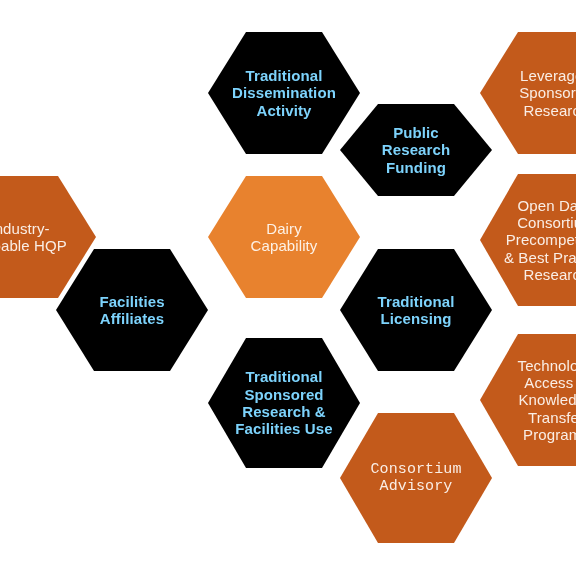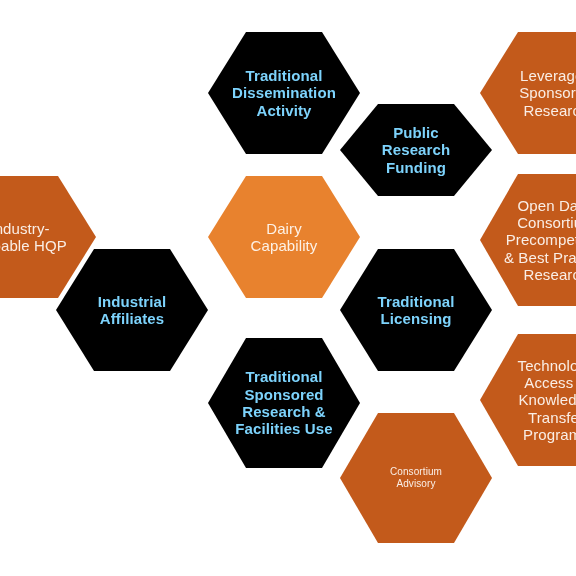--- a/index.html
+++ b/index.html
@@ -53,21 +53,21 @@
 </style>
 </head>
 <body>
 
 <div id="canvas">
     <div class="hex orange-dark" style="left: -56px; top: 176px; width: 152px; height: 122px; font-size: 15px;">
       <span class="label">Industry-
 Capable HQP</span>
     </div>
     <div class="hex black" style="left: 56px; top: 249px; width: 152px; height: 122px; font-size: 15px;">
-      <span class="label">Industrial
+      <span class="label">Facilities
 Affiliates</span>
     </div>
     <div class="hex black" style="left: 208px; top: 32px; width: 152px; height: 122px; font-size: 15px;">
       <span class="label">Traditional
 Dissemination
 Activity</span>
     </div>
     <div class="hex orange-light" style="left: 208px; top: 176px; width: 152px; height: 122px; font-size: 15px;">
       <span class="label">Dairy
 Capability</span>
@@ -79,21 +79,21 @@
 Facilities Use</span>
     </div>
     <div class="hex black" style="left: 340px; top: 104px; width: 152px; height: 92px; font-size: 15px;">
       <span class="label">Public Research
 Funding</span>
     </div>
     <div class="hex black" style="left: 340px; top: 249px; width: 152px; height: 122px; font-size: 15px;">
       <span class="label">Traditional
 Licensing</span>
     </div>
-    <div class="hex orange-dark" style="left: 340px; top: 413px; width: 152px; height: 130px; font-size: 10px;">
+    <div class="hex orange-dark" style="left: 340px; top: 413px; width: 152px; height: 130px; font-size: 15px; font-family: Liberation Mono, monospace;">
       <span class="label">Consortium
 Advisory</span>
     </div>
     <div class="hex orange-dark" style="left: 480px; top: 32px; width: 152px; height: 122px; font-size: 15px;">
       <span class="label">Leveraged
 Sponsored
 Research</span>
     </div>
     <div class="hex orange-dark" style="left: 480px; top: 174px; width: 152px; height: 132px; font-size: 15px;">
       <span class="label">Open Dairy

